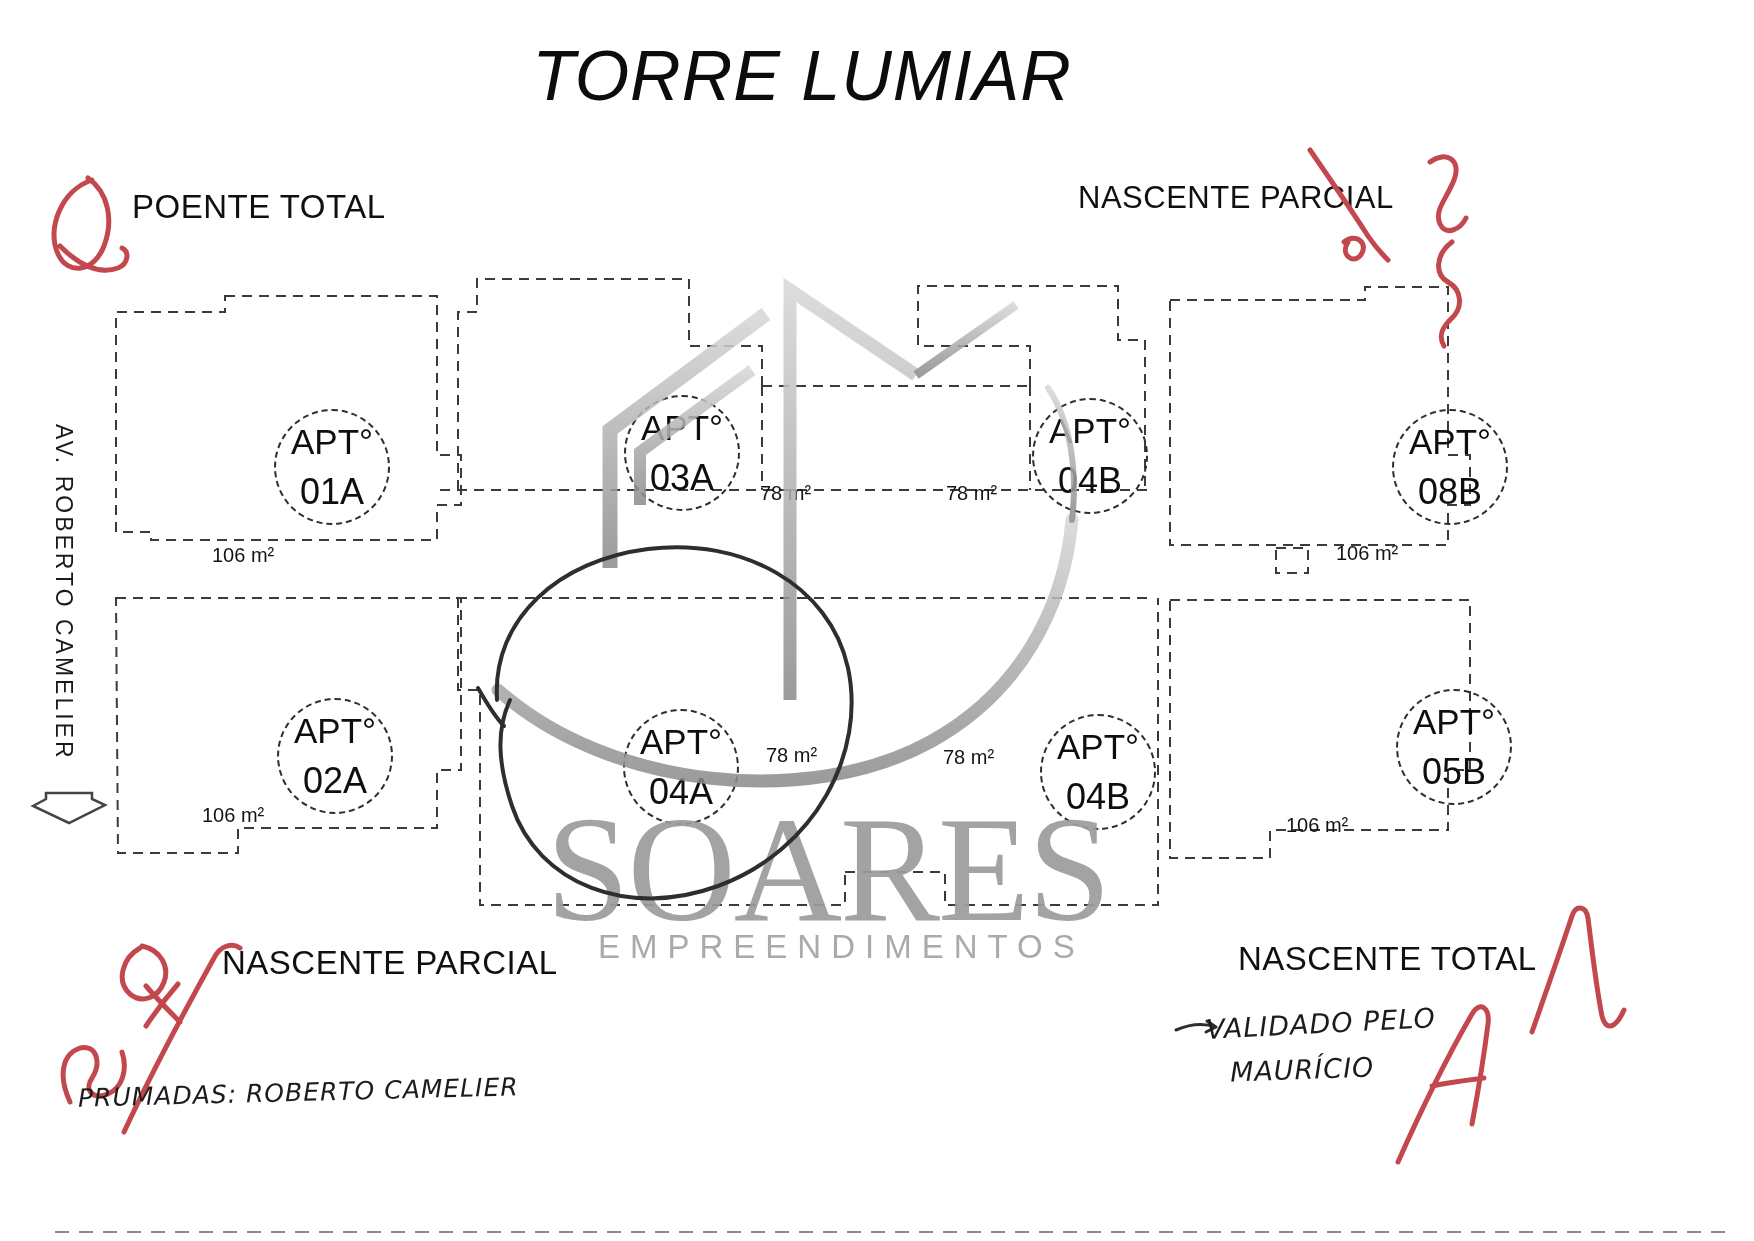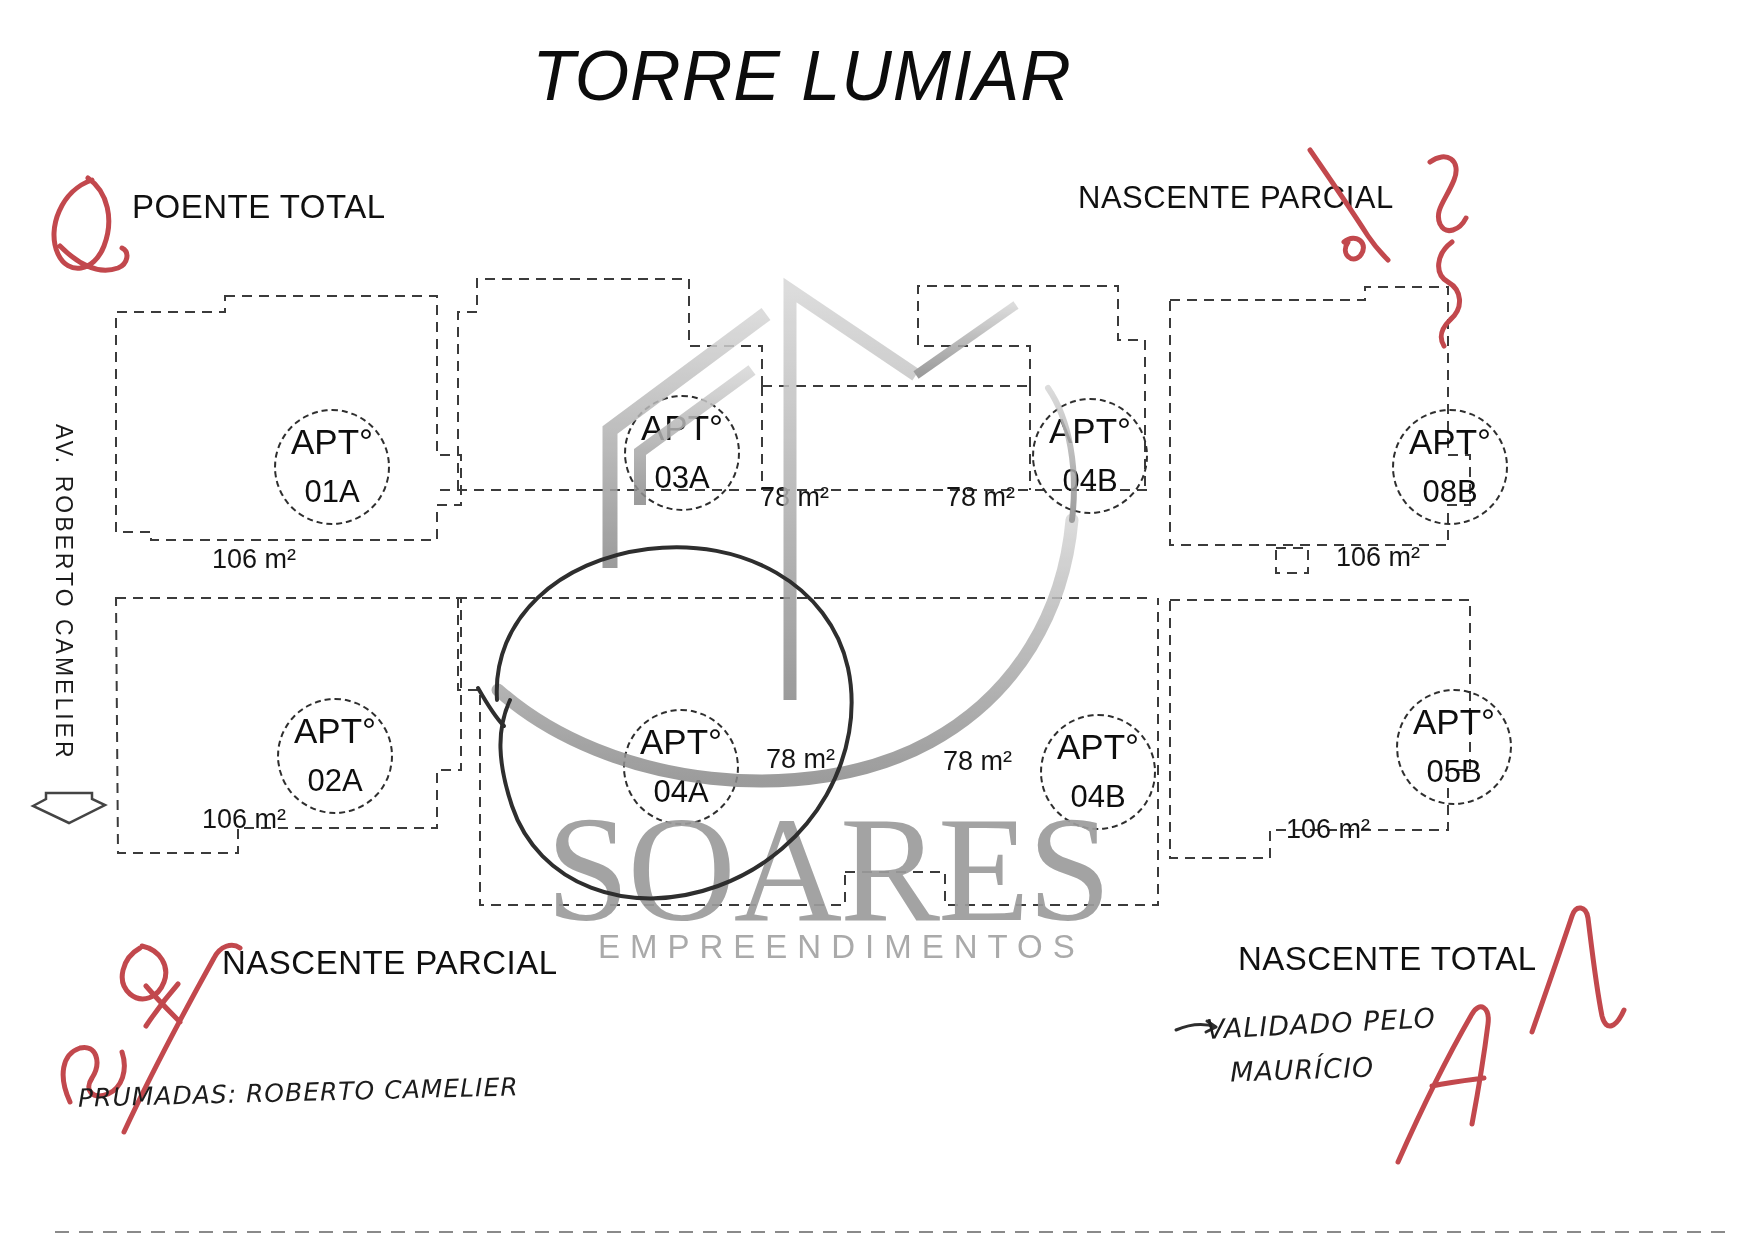--- a/index.html
+++ b/index.html
@@ -17,22 +17,22 @@
   .street-label{
     left:50px;top:424px;height:330px;
     writing-mode:vertical-rl;font-size:23px;letter-spacing:3px;color:#1a1a1a;white-space:nowrap;
   }
   .unit-circle{
     width:112px;height:112px;border:2px dashed #2e2e2e;border-radius:50%;
     display:flex;flex-direction:column;align-items:center;justify-content:center;
     text-align:center;background:transparent;gap:12px;
   }
   .uc-l1{font-size:35px;line-height:37px;color:#0e0e0e;}
-  .uc-l2{font-size:31px;line-height:40px;color:#0e0e0e;}
-  .area-label{font-size:27px;color:#141414;white-space:nowrap;}
+  .uc-l2{font-size:36px;line-height:40px;color:#0e0e0e;}
+  .area-label{font-size:20px;color:#141414;white-space:nowrap;}
   .wm-word{
     left:546px;top:794px;font-family:"Liberation Serif",serif;
     font-size:150px;line-height:1;letter-spacing:-2px;color:var(--watermark-gray,#9c9c9c);
     opacity:0.92;white-space:nowrap;
   }
   .wm-sub{
     left:598px;top:928px;font-family:"Liberation Sans",sans-serif;
     font-size:33px;letter-spacing:10px;color:#a6a6a6;opacity:0.95;white-space:nowrap;
   }
   .hand{

